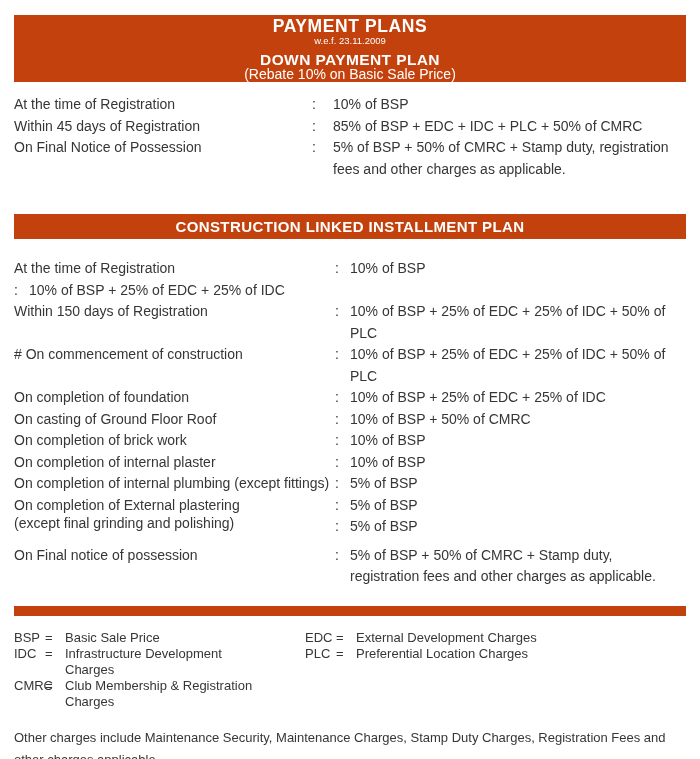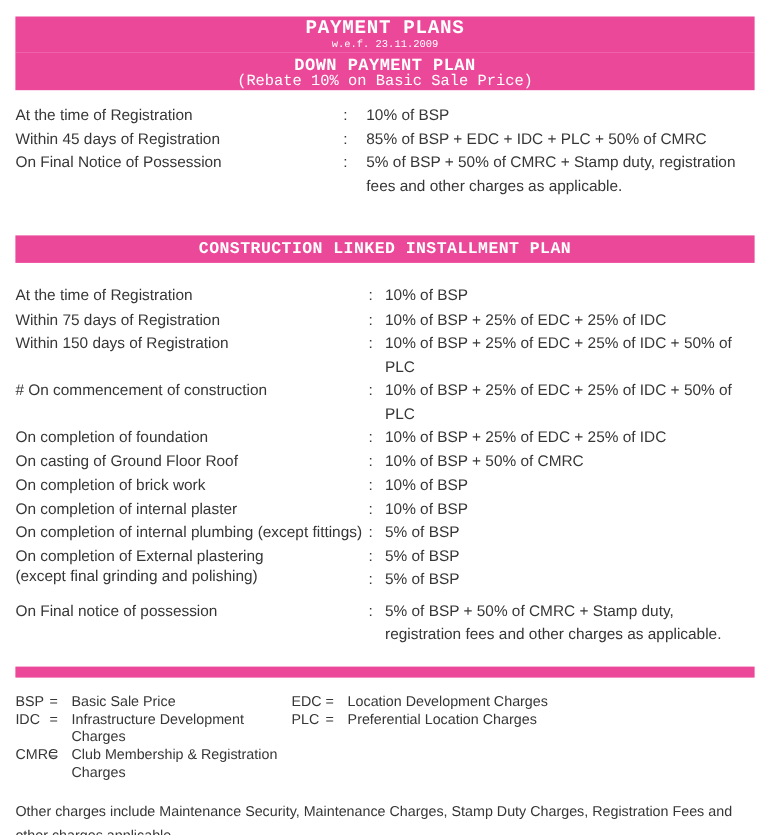--- a/index.html
+++ b/index.html
@@ -7,25 +7,24 @@
     width: 700px; height: 759px;
     background: #ffffff;
     overflow: hidden;
     font-family: "Liberation Sans", "DejaVu Sans", sans-serif;
     color: #363636;
   }
   .page { padding: 15px 14px 0 14px; }
 
   
   .bar {
-    background: #ec4899;
+    background: #c2410c;
     color: #ffffff;
     text-align: center;
     box-sizing: border-box;
-    font-family: Liberation Mono, monospace;
   }
   .bar-main { height: 33px; padding-top: 2px; }
   .bar-main .bar-title { font-size: 17.5px; font-weight: bold; letter-spacing: .6px; line-height: 19px; }
   .bar-main .bar-sub   { font-size: 9.5px; line-height: 10px; }
 
   .bar-dpp { height: 34px; padding-top: 3px; }
   .bar-dpp .bar-title { font-size: 15.5px; font-weight: bold; letter-spacing: .4px; line-height: 18px; }
   .bar-dpp .bar-sub   { font-size: 14px; line-height: 10px; }
 
   .bar-clip { height: 25px; margin-top: 34px; line-height: 25px; font-size: 15px; font-weight: bold; letter-spacing: .4px; }
@@ -45,21 +44,21 @@
   .dpp-rows  .col-colon { width: 21px; }
   .clip-rows .col-colon { width: 15px; }
   .col-value  { flex: 1 1 auto; }
   .dpp-rows  .col-value { max-width: 336px; }
   .clip-rows .col-value { max-width: 332px; }
   .label-line2 { display: block; line-height: 15px; }
   .label-line2:empty { display: none; }
   .row-final { margin-top: 7px; }
 
   
-  .legend { display: flex; margin-top: 14px; font-size: 13px; }
+  .legend { display: flex; margin-top: 14px; font-size: 13px; gap: 40px; }
   .legend-col-left  { width: 251px; flex: 0 0 auto; }
   .legend-col-right { flex: 1 1 auto; }
   .legend-row { display: flex; line-height: 16px; }
   .legend-abbr { width: 31px; flex: 0 0 auto; }
   .legend-eq   { width: 20px; flex: 0 0 auto; }
   .legend-name { flex: 1 1 auto; }
 
   
   .para { font-size: 13px; line-height: 22px; }
   .para-other { margin-top: 17px; }
@@ -101,21 +100,20 @@
     <span>CONSTRUCTION LINKED INSTALLMENT PLAN</span>
   </div>
 
   <div class="rows clip-rows">
     <div class="row">
       <span class="cell col-label">At the time of Registration</span>
       <span class="cell col-colon">:</span>
       <span class="cell col-value">10% of BSP</span>
     </div>
     <div class="row">
-      <span class="cell col-label">Within 75 days of Registration</span>
       <span class="cell col-colon">:</span>
       <span class="cell col-value">10% of BSP + 25% of EDC + 25% of IDC</span>
     </div>
     <div class="row">
       <span class="cell col-label">Within 150 days of Registration</span>
       <span class="cell col-colon">:</span>
       <span class="cell col-value">10% of BSP + 25% of EDC + 25% of IDC + 50% of PLC</span>
     </div>
     <div class="row">
       <span class="cell col-label"># On commencement of construction</span>
@@ -181,21 +179,21 @@
       <div class="legend-row">
         <span class="legend-abbr">CMRC</span>
         <span class="legend-eq">=</span>
         <span class="legend-name">Club Membership &amp; Registration Charges</span>
       </div>
     </div>
     <div class="legend-col-right">
       <div class="legend-row">
         <span class="legend-abbr">EDC</span>
         <span class="legend-eq">=</span>
-        <span class="legend-name">Location Development Charges</span>
+        <span class="legend-name">External Development Charges</span>
       </div>
       <div class="legend-row">
         <span class="legend-abbr">PLC</span>
         <span class="legend-eq">=</span>
         <span class="legend-name">Preferential Location Charges</span>
       </div>
     </div>
   </div>
 
   <div class="para para-other">Other charges  include Maintenance Security, Maintenance Charges, Stamp Duty Charges, Registration Fees and other charges applicable.</div>

